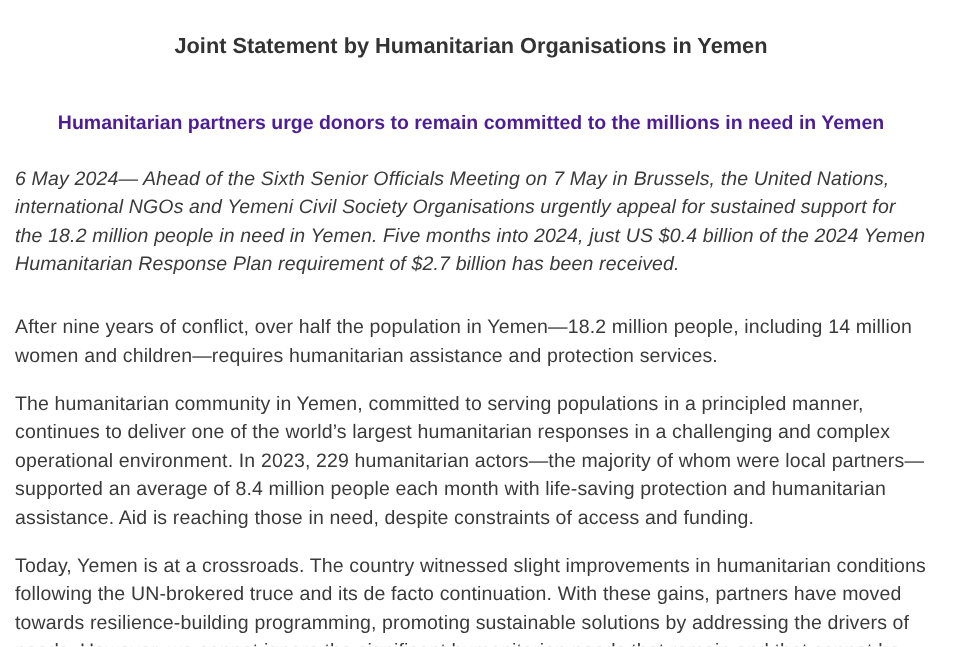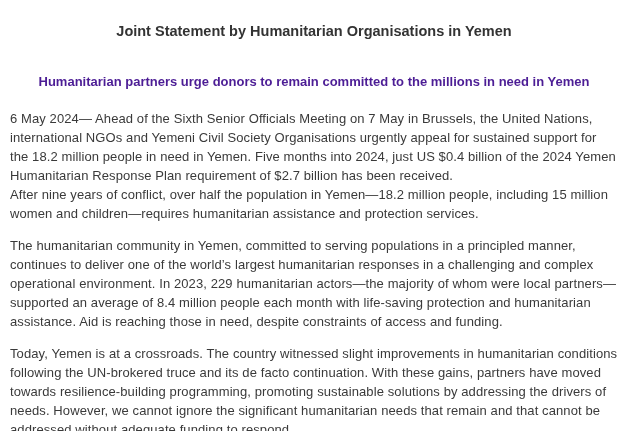--- a/index.html
+++ b/index.html
@@ -35,35 +35,36 @@
     margin: 33px 0 0 0;
   }
   .paragraph {
     font-size: 13px;
     line-height: 19px;
     margin: 0 0 11px 0;
     text-align: left;
     letter-spacing: 0.1px;
   }
   .dateline {
+    font-style: italic;
     margin-top: 19px;
-    margin-bottom: 0;
+    margin-bottom: 23px;
   }
   .p-gap {
     margin-bottom: 13px;
   }
 </style>
 </head>
 <body>
 
 <div class="page">
   <h1 class="doc-title">Joint Statement by Humanitarian Organisations in Yemen</h1>
 
   <h2 class="doc-subtitle">Humanitarian partners urge donors to remain committed to the millions in need in Yemen</h2>
 
   <p class="paragraph dateline">6 May 2024— Ahead of the Sixth Senior Officials Meeting on 7 May in Brussels, the United Nations, international NGOs and Yemeni Civil Society Organisations urgently appeal for sustained support for the 18.2 million people in need in Yemen. Five months into 2024, just US $0.4 billion of the 2024 Yemen Humanitarian Response Plan requirement of $2.7 billion has been received.</p>
 
-  <p class="paragraph p-gap">After nine years of conflict, over half the population in Yemen—18.2 million people, including 15 million women and children—requires humanitarian assistance and protection services.</p>
+  <p class="paragraph p-gap">After nine years of conflict, over half the population in Yemen—18.2 million people, including 14 million women and children—requires humanitarian assistance and protection services.</p>
 
   <p class="paragraph p-gap">The humanitarian community in Yemen, committed to serving populations in a principled manner, continues to deliver one of the world’s largest humanitarian responses in a challenging and complex operational environment. In 2023, 229 humanitarian actors—the majority of whom were local partners—supported an average of 8.4 million people each month with life-saving protection and humanitarian assistance. Aid is reaching those in need, despite constraints of access and funding.</p>
 
   <p class="paragraph">Today, Yemen is at a crossroads. The country witnessed slight improvements in humanitarian conditions following the UN-brokered truce and its de facto continuation. With these gains, partners have moved towards resilience-building programming, promoting sustainable solutions by addressing the drivers of needs. However, we cannot ignore the significant humanitarian needs that remain and that cannot be addressed without adequate funding to respond.</p>
 </div>
 
 </body></html>

